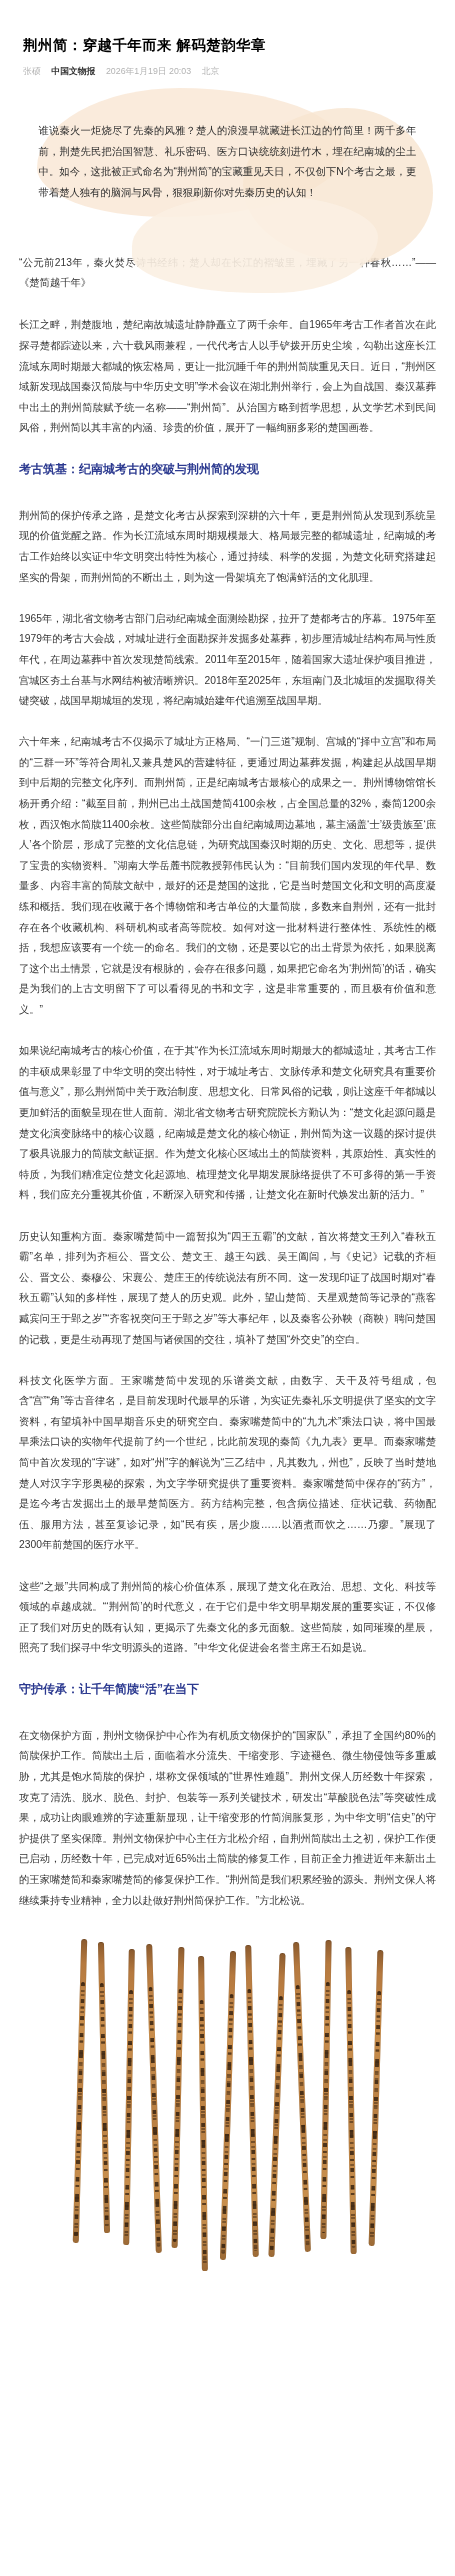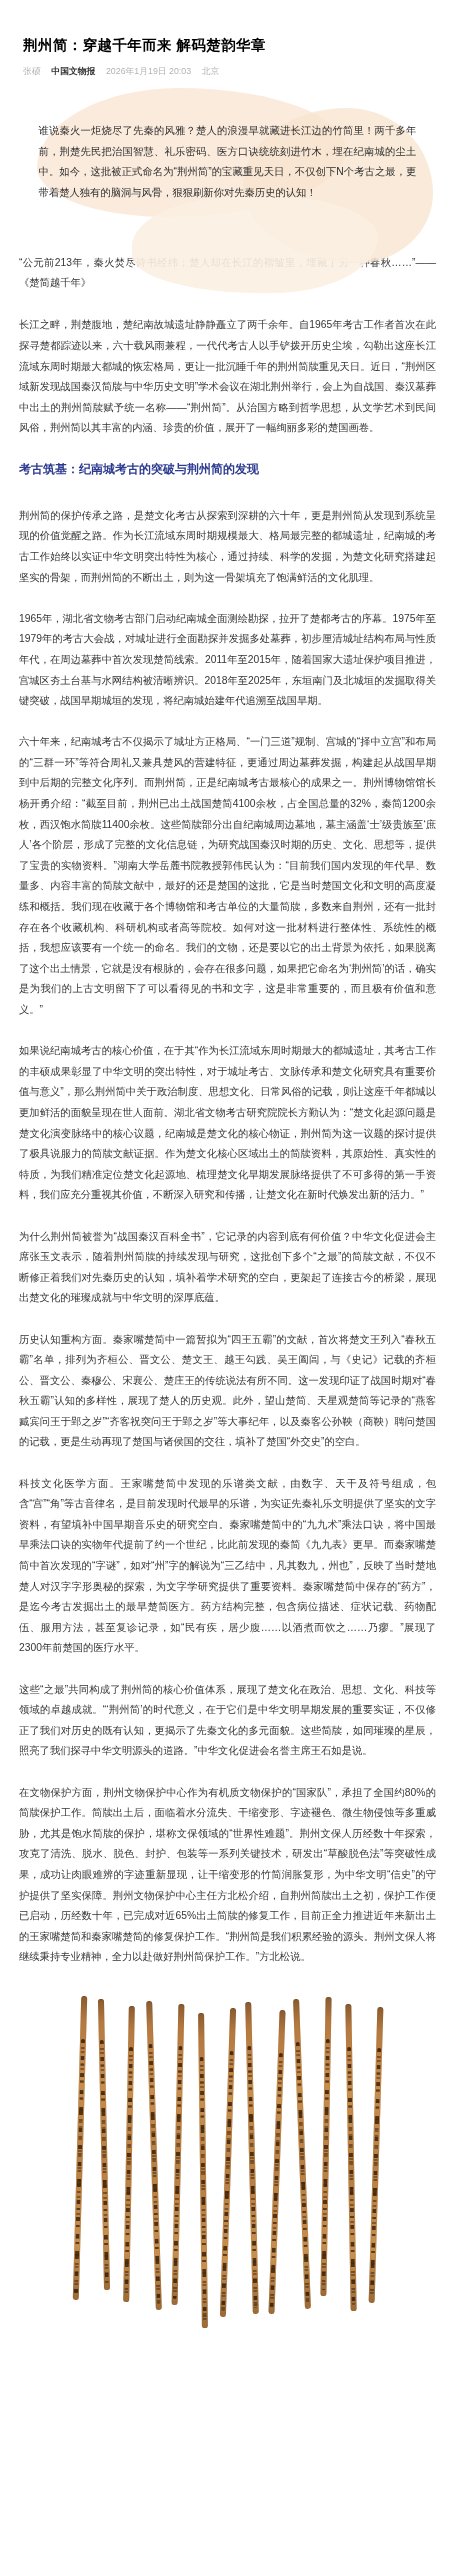--- a/index.html
+++ b/index.html
@@ -73,25 +73,25 @@
   <p class="para epigraph">“公元前213年，秦火焚尽诗书经纬；楚人却在长江的褶皱里，埋藏了另一种春秋……”——《楚简越千年》</p>
 
   <p class="para">长江之畔，荆楚腹地，楚纪南故城遗址静静矗立了两千余年。自1965年考古工作者首次在此探寻楚都踪迹以来，六十载风雨兼程，一代代考古人以手铲拨开历史尘埃，勾勒出这座长江流域东周时期最大都城的恢宏格局，更让一批沉睡千年的荆州简牍重见天日。近日，“荆州区域新发现战国秦汉简牍与中华历史文明”学术会议在湖北荆州举行，会上为自战国、秦汉墓葬中出土的荆州简牍赋予统一名称——“荆州简”。从治国方略到哲学思想，从文学艺术到民间风俗，荆州简以其丰富的内涵、珍贵的价值，展开了一幅绚丽多彩的楚国画卷。</p>
 
   <h2 class="sec-heading">考古筑基：纪南城考古的突破与荆州简的发现</h2>
   <p class="para">荆州简的保护传承之路，是楚文化考古从探索到深耕的六十年，更是荆州简从发现到系统呈现的价值觉醒之路。作为长江流域东周时期规模最大、格局最完整的都城遗址，纪南城的考古工作始终以实证中华文明突出特性为核心，通过持续、科学的发掘，为楚文化研究搭建起坚实的骨架，而荆州简的不断出土，则为这一骨架填充了饱满鲜活的文化肌理。</p>
   <p class="para">1965年，湖北省文物考古部门启动纪南城全面测绘勘探，拉开了楚都考古的序幕。1975年至1979年的考古大会战，对城址进行全面勘探并发掘多处墓葬，初步厘清城址结构布局与性质年代，在周边墓葬中首次发现楚简线索。2011年至2015年，随着国家大遗址保护项目推进，宫城区夯土台基与水网结构被清晰辨识。2018年至2025年，东垣南门及北城垣的发掘取得关键突破，战国早期城垣的发现，将纪南城始建年代追溯至战国早期。</p>
   <p class="para">六十年来，纪南城考古不仅揭示了城址方正格局、“一门三道”规制、宫城的“择中立宫”和布局的“三群一环”等符合周礼又兼具楚风的营建特征，更通过周边墓葬发掘，构建起从战国早期到中后期的完整文化序列。而荆州简，正是纪南城考古最核心的成果之一。荆州博物馆馆长杨开勇介绍：“截至目前，荆州已出土战国楚简4100余枚，占全国总量的32%，秦简1200余枚，西汉饱水简牍11400余枚。这些简牍部分出自纪南城周边墓地，墓主涵盖‘士’级贵族至‘庶人’各个阶层，形成了完整的文化信息链，为研究战国秦汉时期的历史、文化、思想等，提供了宝贵的实物资料。”湖南大学岳麓书院教授郭伟民认为：“目前我们国内发现的年代早、数量多、内容丰富的简牍文献中，最好的还是楚国的这批，它是当时楚国文化和文明的高度凝练和概括。我们现在收藏于各个博物馆和考古单位的大量简牍，多数来自荆州，还有一批封存在各个收藏机构、科研机构或者高等院校。如何对这一批材料进行整体性、系统性的概括，我想应该要有一个统一的命名。我们的文物，还是要以它的出土背景为依托，如果脱离了这个出土情景，它就是没有根脉的，会存在很多问题，如果把它命名为‘荆州简’的话，确实是为我们的上古文明留下了可以看得见的书和文字，这是非常重要的，而且极有价值和意义。”</p>
   <p class="para">如果说纪南城考古的核心价值，在于其“作为长江流域东周时期最大的都城遗址，其考古工作的丰硕成果彰显了中华文明的突出特性，对于城址考古、文脉传承和楚文化研究具有重要价值与意义”，那么荆州简中关于政治制度、思想文化、日常风俗的记载，则让这座千年都城以更加鲜活的面貌呈现在世人面前。湖北省文物考古研究院院长方勤认为：“楚文化起源问题是楚文化演变脉络中的核心议题，纪南城是楚文化的核心物证，荆州简为这一议题的探讨提供了极具说服力的简牍文献证据。作为楚文化核心区域出土的简牍资料，其原始性、真实性的特质，为我们精准定位楚文化起源地、梳理楚文化早期发展脉络提供了不可多得的第一手资料，我们应充分重视其价值，不断深入研究和传播，让楚文化在新时代焕发出新的活力。”</p>
 
-  <p class="para">为什么荆州简被誉为“战国秦汉百科全书”，它记录的内容到底有何价值？中华文化促进会主席张玉文表示，随着荆州简牍的持续发现与研究，这批创下多个“之最”的简牍文献，不仅不断修正着我们对先秦历史的认知，填补着学术研究的空白，更架起了连接古今的桥梁，展现出楚文化的璀璨成就与中华文明的深厚底蕴。</p>
   <p class="para">历史认知重构方面。秦家嘴楚简中一篇暂拟为“四王五霸”的文献，首次将楚文王列入“春秋五霸”名单，排列为齐桓公、晋文公、楚文王、越王勾践、吴王阖闾，与《史记》记载的齐桓公、晋文公、秦穆公、宋襄公、楚庄王的传统说法有所不同。这一发现印证了战国时期对“春秋五霸”认知的多样性，展现了楚人的历史观。此外，望山楚简、天星观楚简等记录的“燕客臧宾问王于郢之岁”“齐客祝突问王于郢之岁”等大事纪年，以及秦客公孙鞅（商鞅）聘问楚国的记载，更是生动再现了楚国与诸侯国的交往，填补了楚国“外交史”的空白。</p>
   <p class="para">科技文化医学方面。王家嘴楚简中发现的乐谱类文献，由数字、天干及符号组成，包含“宫”“角”等古音律名，是目前发现时代最早的乐谱，为实证先秦礼乐文明提供了坚实的文字资料，有望填补中国早期音乐史的研究空白。秦家嘴楚简中的“九九术”乘法口诀，将中国最早乘法口诀的实物年代提前了约一个世纪，比此前发现的秦简《九九表》更早。而秦家嘴楚简中首次发现的“字谜”，如对“州”字的解说为“三乙结中，凡其数九，州也”，反映了当时楚地楚人对汉字字形奥秘的探索，为文字学研究提供了重要资料。秦家嘴楚简中保存的“药方”，是迄今考古发掘出土的最早楚简医方。药方结构完整，包含病位描述、症状记载、药物配伍、服用方法，甚至复诊记录，如“民有疾，居少腹……以酒煮而饮之……乃瘳。”展现了2300年前楚国的医疗水平。</p>
   <p class="para">这些“之最”共同构成了荆州简的核心价值体系，展现了楚文化在政治、思想、文化、科技等领域的卓越成就。“‘荆州简’的时代意义，在于它们是中华文明早期发展的重要实证，不仅修正了我们对历史的既有认知，更揭示了先秦文化的多元面貌。这些简牍，如同璀璨的星辰，照亮了我们探寻中华文明源头的道路。”中华文化促进会名誉主席王石如是说。</p>
 
+  <h2 class="sec-heading">守护传承：让千年简牍“活”在当下</h2>
   <p class="para">在文物保护方面，荆州文物保护中心作为有机质文物保护的“国家队”，承担了全国约80%的简牍保护工作。简牍出土后，面临着水分流失、干缩变形、字迹褪色、微生物侵蚀等多重威胁，尤其是饱水简牍的保护，堪称文保领域的“世界性难题”。荆州文保人历经数十年探索，攻克了清洗、脱水、脱色、封护、包装等一系列关键技术，研发出“草酸脱色法”等突破性成果，成功让肉眼难辨的字迹重新显现，让干缩变形的竹简润胀复形，为中华文明“信史”的守护提供了坚实保障。荆州文物保护中心主任方北松介绍，自荆州简牍出土之初，保护工作便已启动，历经数十年，已完成对近65%出土简牍的修复工作，目前正全力推进近年来新出土的王家嘴楚简和秦家嘴楚简的修复保护工作。“荆州简是我们积累经验的源头。荆州文保人将继续秉持专业精神，全力以赴做好荆州简保护工作。”方北松说。</p>
 
   <figure class="fig">
     <div class="slips-box">
       <div class="slip"></div>
       <div class="slip"></div>
       <div class="slip"></div>
       <div class="slip"></div>
       <div class="slip"></div>
       <div class="slip"></div>

